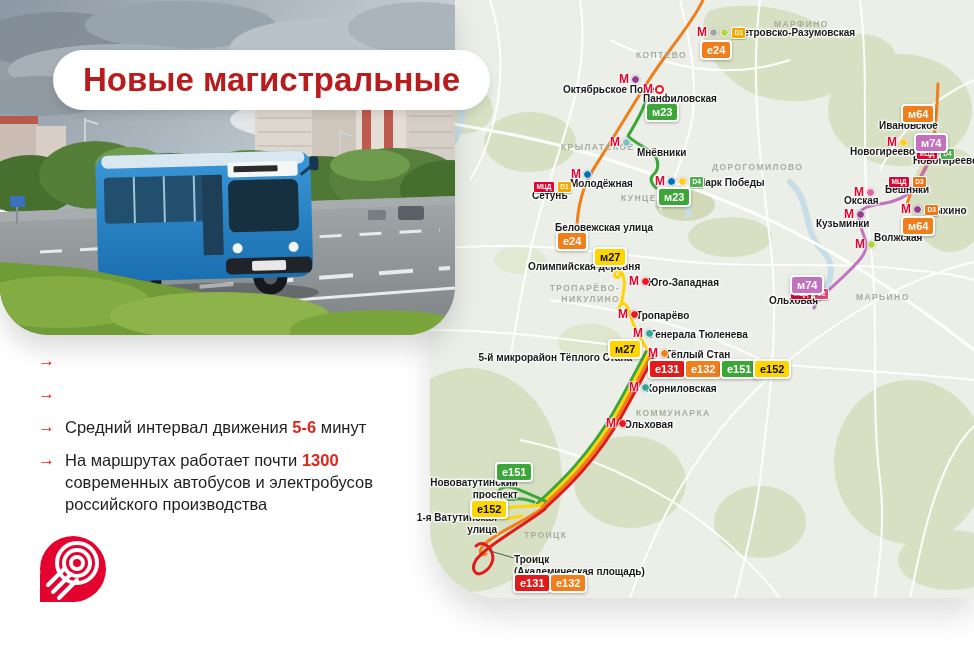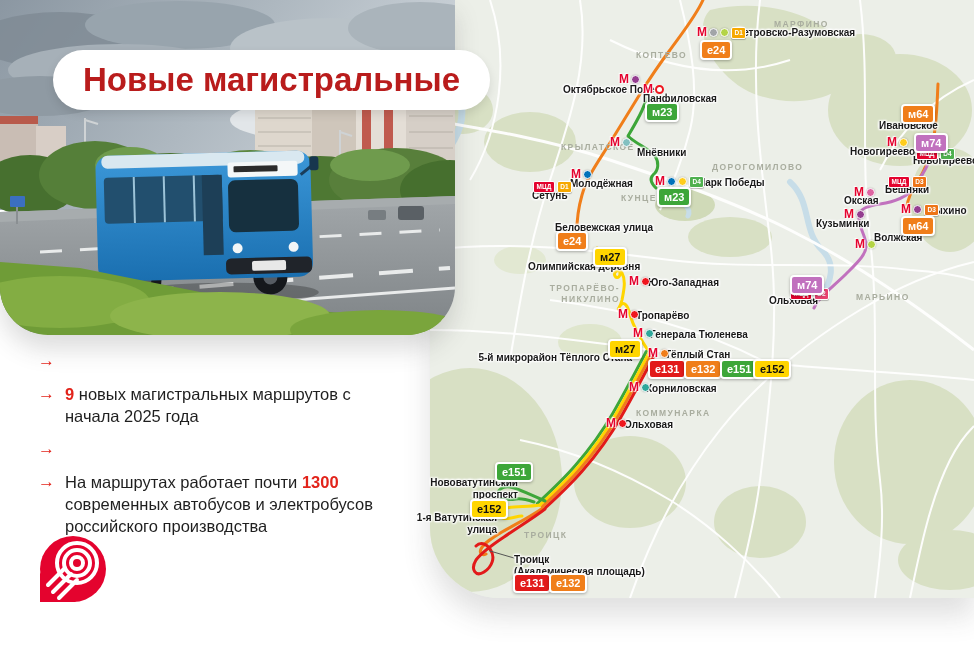--- a/index.html
+++ b/index.html
@@ -234,24 +234,24 @@
   </div>
 
   <div class="pill" id="pill1">Новые магистральные</div>
 
   <div id="bullets">
       <div class="bullet">
         <span class="arrow">→</span>
       </div>
       <div class="bullet">
         <span class="arrow">→</span>
-        <span class="btext"><span class="hl">9</span><span> новых магистральных маршрутов с начала 2025 года</span></span>
       </div>
       <div class="bullet">
         <span class="arrow">→</span>
+        <span class="btext"><span>Средний интервал движения </span><span class="hl">5-6</span><span> минут</span></span>
       </div>
       <div class="bullet">
         <span class="arrow">→</span>
         <span class="btext"><span>На маршрутах работает почти </span><span class="hl">1300</span><span> современных автобусов и электробусов российского производства</span></span>
       </div>
     </div>
 
   <div class="logo">
     <svg width="66" height="66" viewBox="0 0 66 66">
       <circle cx="33" cy="33" r="33" fill="#E4032E"></circle>

